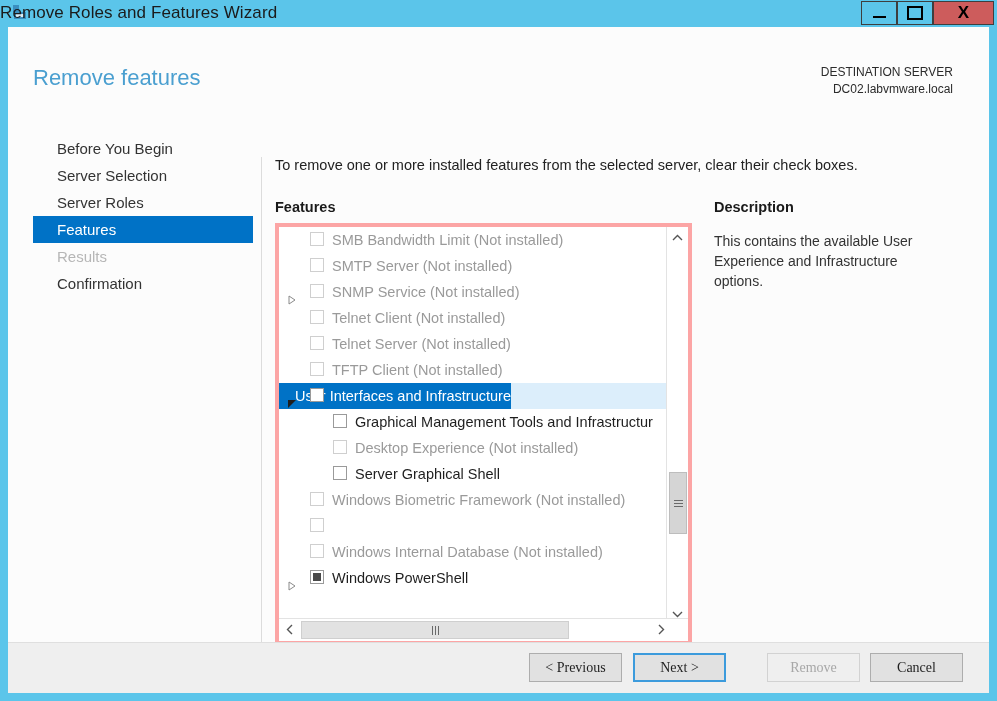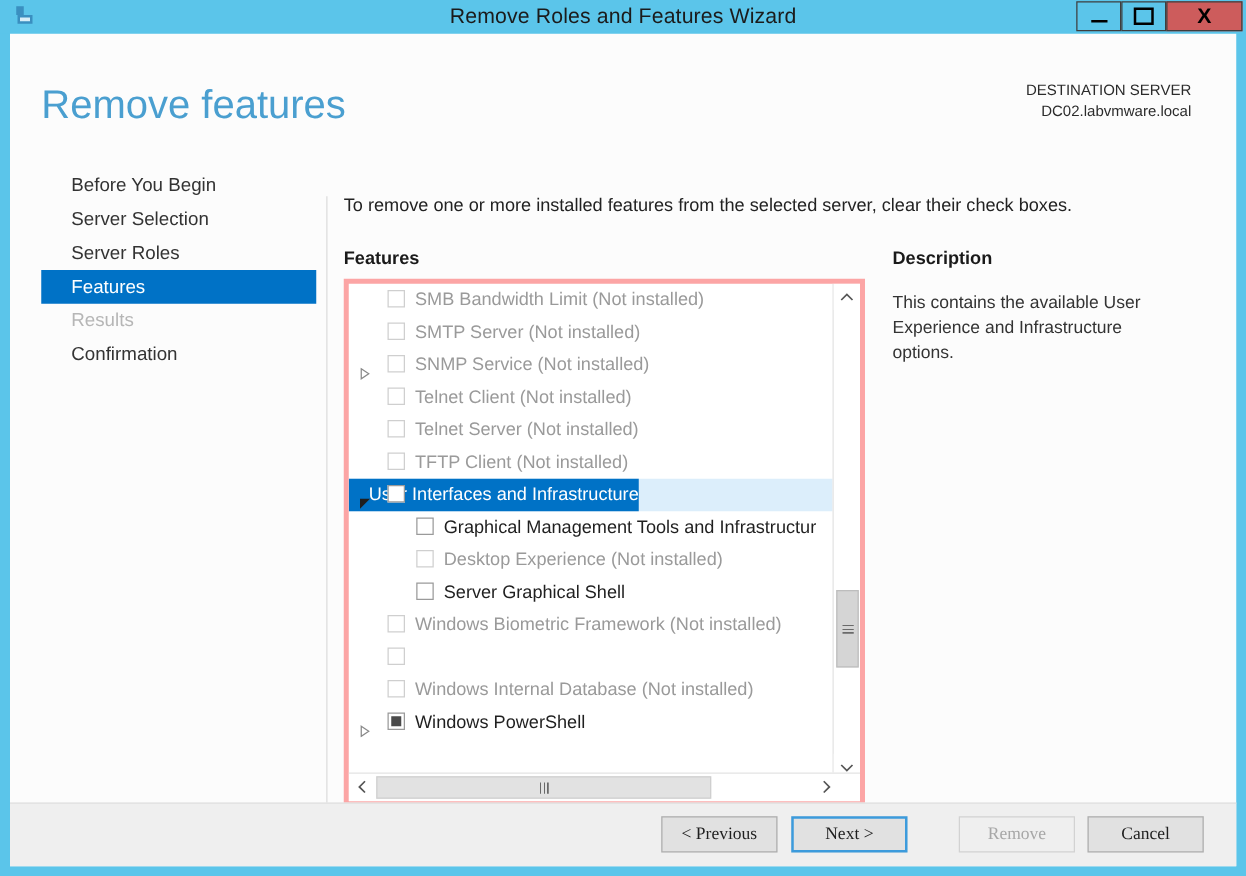--- a/index.html
+++ b/index.html
@@ -20,21 +20,21 @@
     position: absolute; top: 0; left: 0;
     width: 997px; height: 27px;
     background: #5bc5ea;
   }
   #app-icon {
     position: absolute; left: 10px; top: 4px;
     width: 20px; height: 20px;
   }
   #title-text {
     position: absolute; left: 0; top: 3px;
-    width: 997px; text-align: center;
+    width: 997px; 
     font-size: 17px; color: #1b1b1b;
     letter-spacing: .1px;
   }
   .wbtn {
     position: absolute; top: 1px;
     height: 24px; width: 36px;
     border: 1px solid #3e3e3e;
     background: #5bc5ea;
     box-sizing: border-box;
     display: flex; align-items: center; justify-content: center;
@@ -48,21 +48,21 @@
   .maxglyph { display:block; width:12px; height:10px; border:2px solid #000; }
   
   #page {
     position: absolute; left: 8px; top: 27px;
     width: 981px; height: 666px;
     background: #fcfcfc;
     box-sizing: border-box;
   }
   #header-title {
     position: absolute; left: 25px; top: 38px;
-    font-size: 32px; color: #4a9fd0; font-weight: normal;
+    font-size: 22px; color: #4a9fd0; font-weight: normal;
   }
   #dest-wrap {
     position: absolute; right: 36px; top: 37px;
     text-align: right; font-size: 12px; color: #2b2b2b; line-height: 17px;
   }
   
   #sidebar {
     position: absolute; left: 25px; top: 108px;
     width: 220px;
   }

